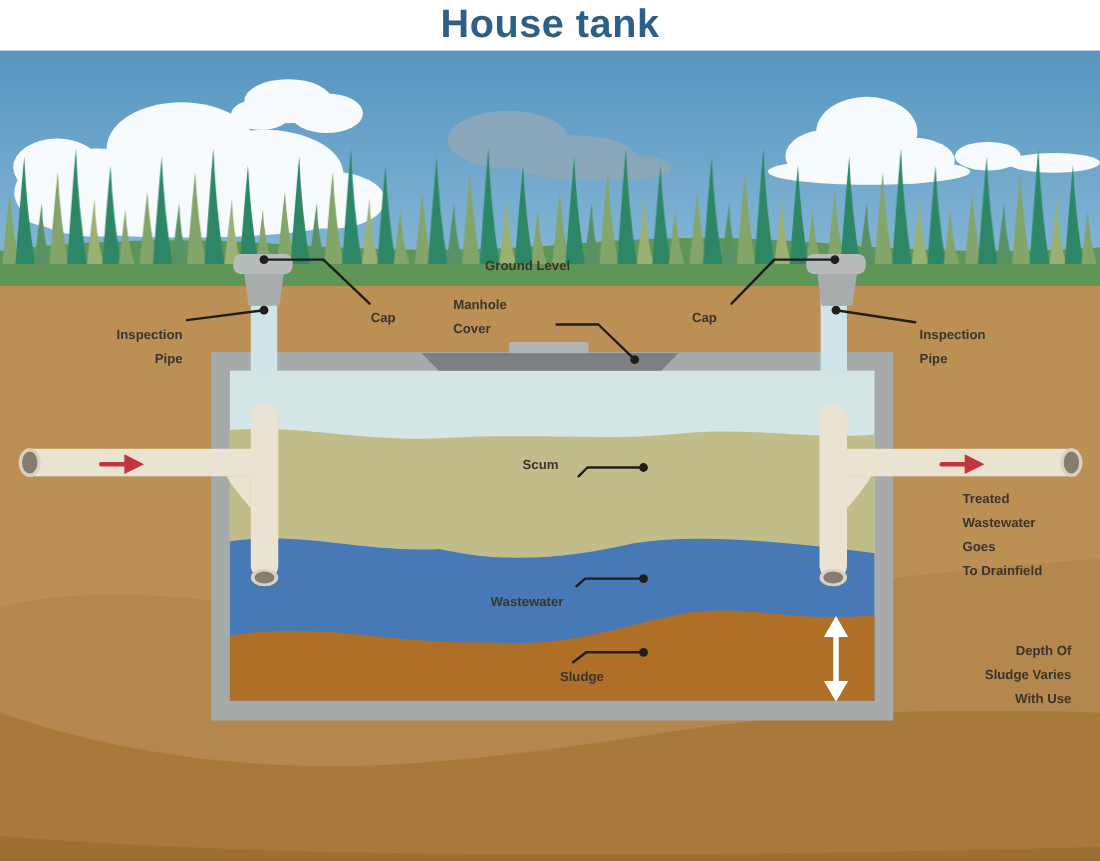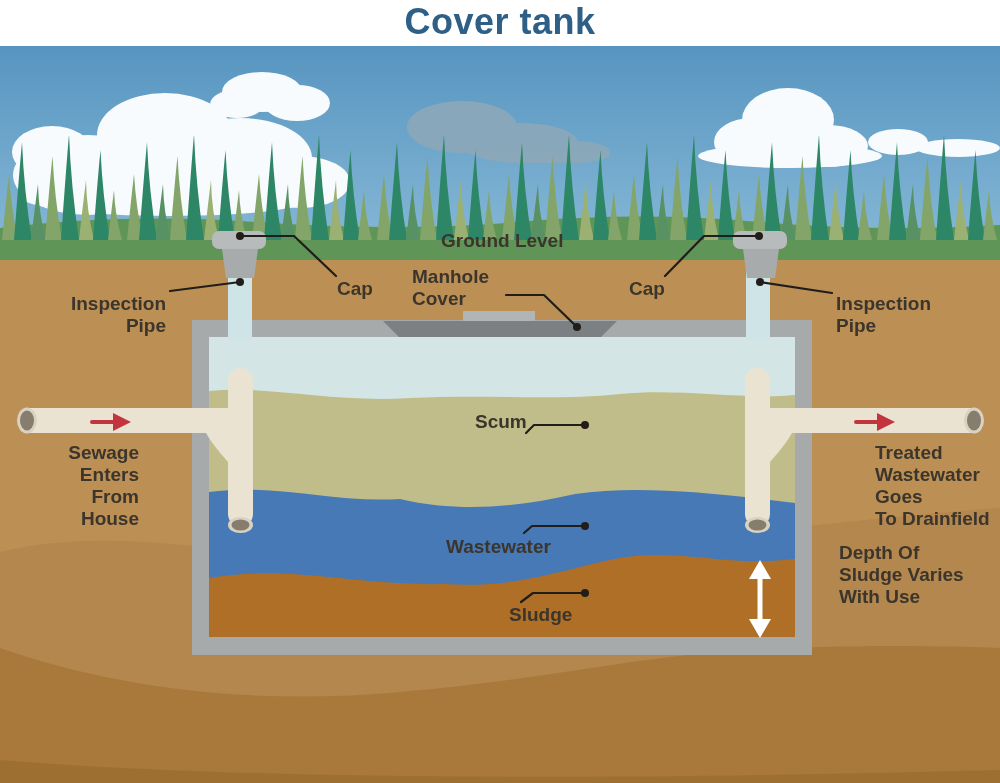--- a/index.html
+++ b/index.html
@@ -8,21 +8,21 @@
     background:var(--page-bg,#fff);
     font-family:"Liberation Sans","DejaVu Sans",sans-serif;
   }
   .stage svg{position:absolute;left:0;top:0;}
   .diagram-title{
     position:absolute;left:0;top:1px;width:1000px;text-align:center;
     font-size:36px;font-weight:700;color:var(--title-text,#2e5f86);
     letter-spacing:0.5px;
   }
   .lbl{
-    position:absolute;font-size:19px;line-height:22px;font-weight:700;
+    position:absolute;font-size:12px;line-height:22px;font-weight:700;
     color:var(--label-text,#3b352c);white-space:pre-line;
   }
   .al-r{text-align:right;}
   .al-c{text-align:left;}
 </style>
 </head>
 <body>
 
 <div class="stage">
 
@@ -153,39 +153,35 @@
       <circle cx="759" cy="236" r="4"></circle>
       <circle cx="240" cy="282" r="4"></circle>
       <circle cx="760" cy="282" r="4"></circle>
       <circle cx="577" cy="327" r="4"></circle>
       <circle cx="585" cy="425" r="4"></circle>
       <circle cx="585" cy="526" r="4"></circle>
       <circle cx="585" cy="593" r="4"></circle>
     </g>
   </svg>
 
-  <div class="diagram-title">Cover tank</div>
+  <div class="diagram-title">House tank</div>
 
   <div class="lbl" style="left:441px;top:230px;">Ground Level</div>
   <div class="lbl al-c" style="left:412px;top:266px;width:108px;">Manhole
 Cover</div>
   <div class="lbl" style="left:337px;top:278px;">Cap</div>
   <div class="lbl" style="left:629px;top:278px;">Cap</div>
   <div class="lbl al-r" style="left:55px;top:293px;width:111px;">Inspection
 Pipe</div>
   <div class="lbl" style="left:836px;top:293px;">Inspection
 Pipe</div>
-  <div class="lbl al-r" style="left:38px;top:442px;width:101px;">Sewage
-Enters
-From
-House</div>
   <div class="lbl" style="left:843px;top:442px;width:135px;margin-left:32px;">Treated
 Wastewater
 Goes
 To Drainfield</div>
   <div class="lbl" style="left:475px;top:411px;">Scum</div>
   <div class="lbl" style="left:446px;top:536px;">Wastewater</div>
   <div class="lbl" style="left:469px;top:604px;margin-left:40px;">Sludge</div>
-  <div class="lbl" style="left:839px;top:542px;width:135px;">Depth Of
+  <div class="lbl" style="left:839px;top:580px;width:135px;text-align:right;">Depth Of
 Sludge Varies
 With Use</div>
 
 </div>
 
 </body></html>

